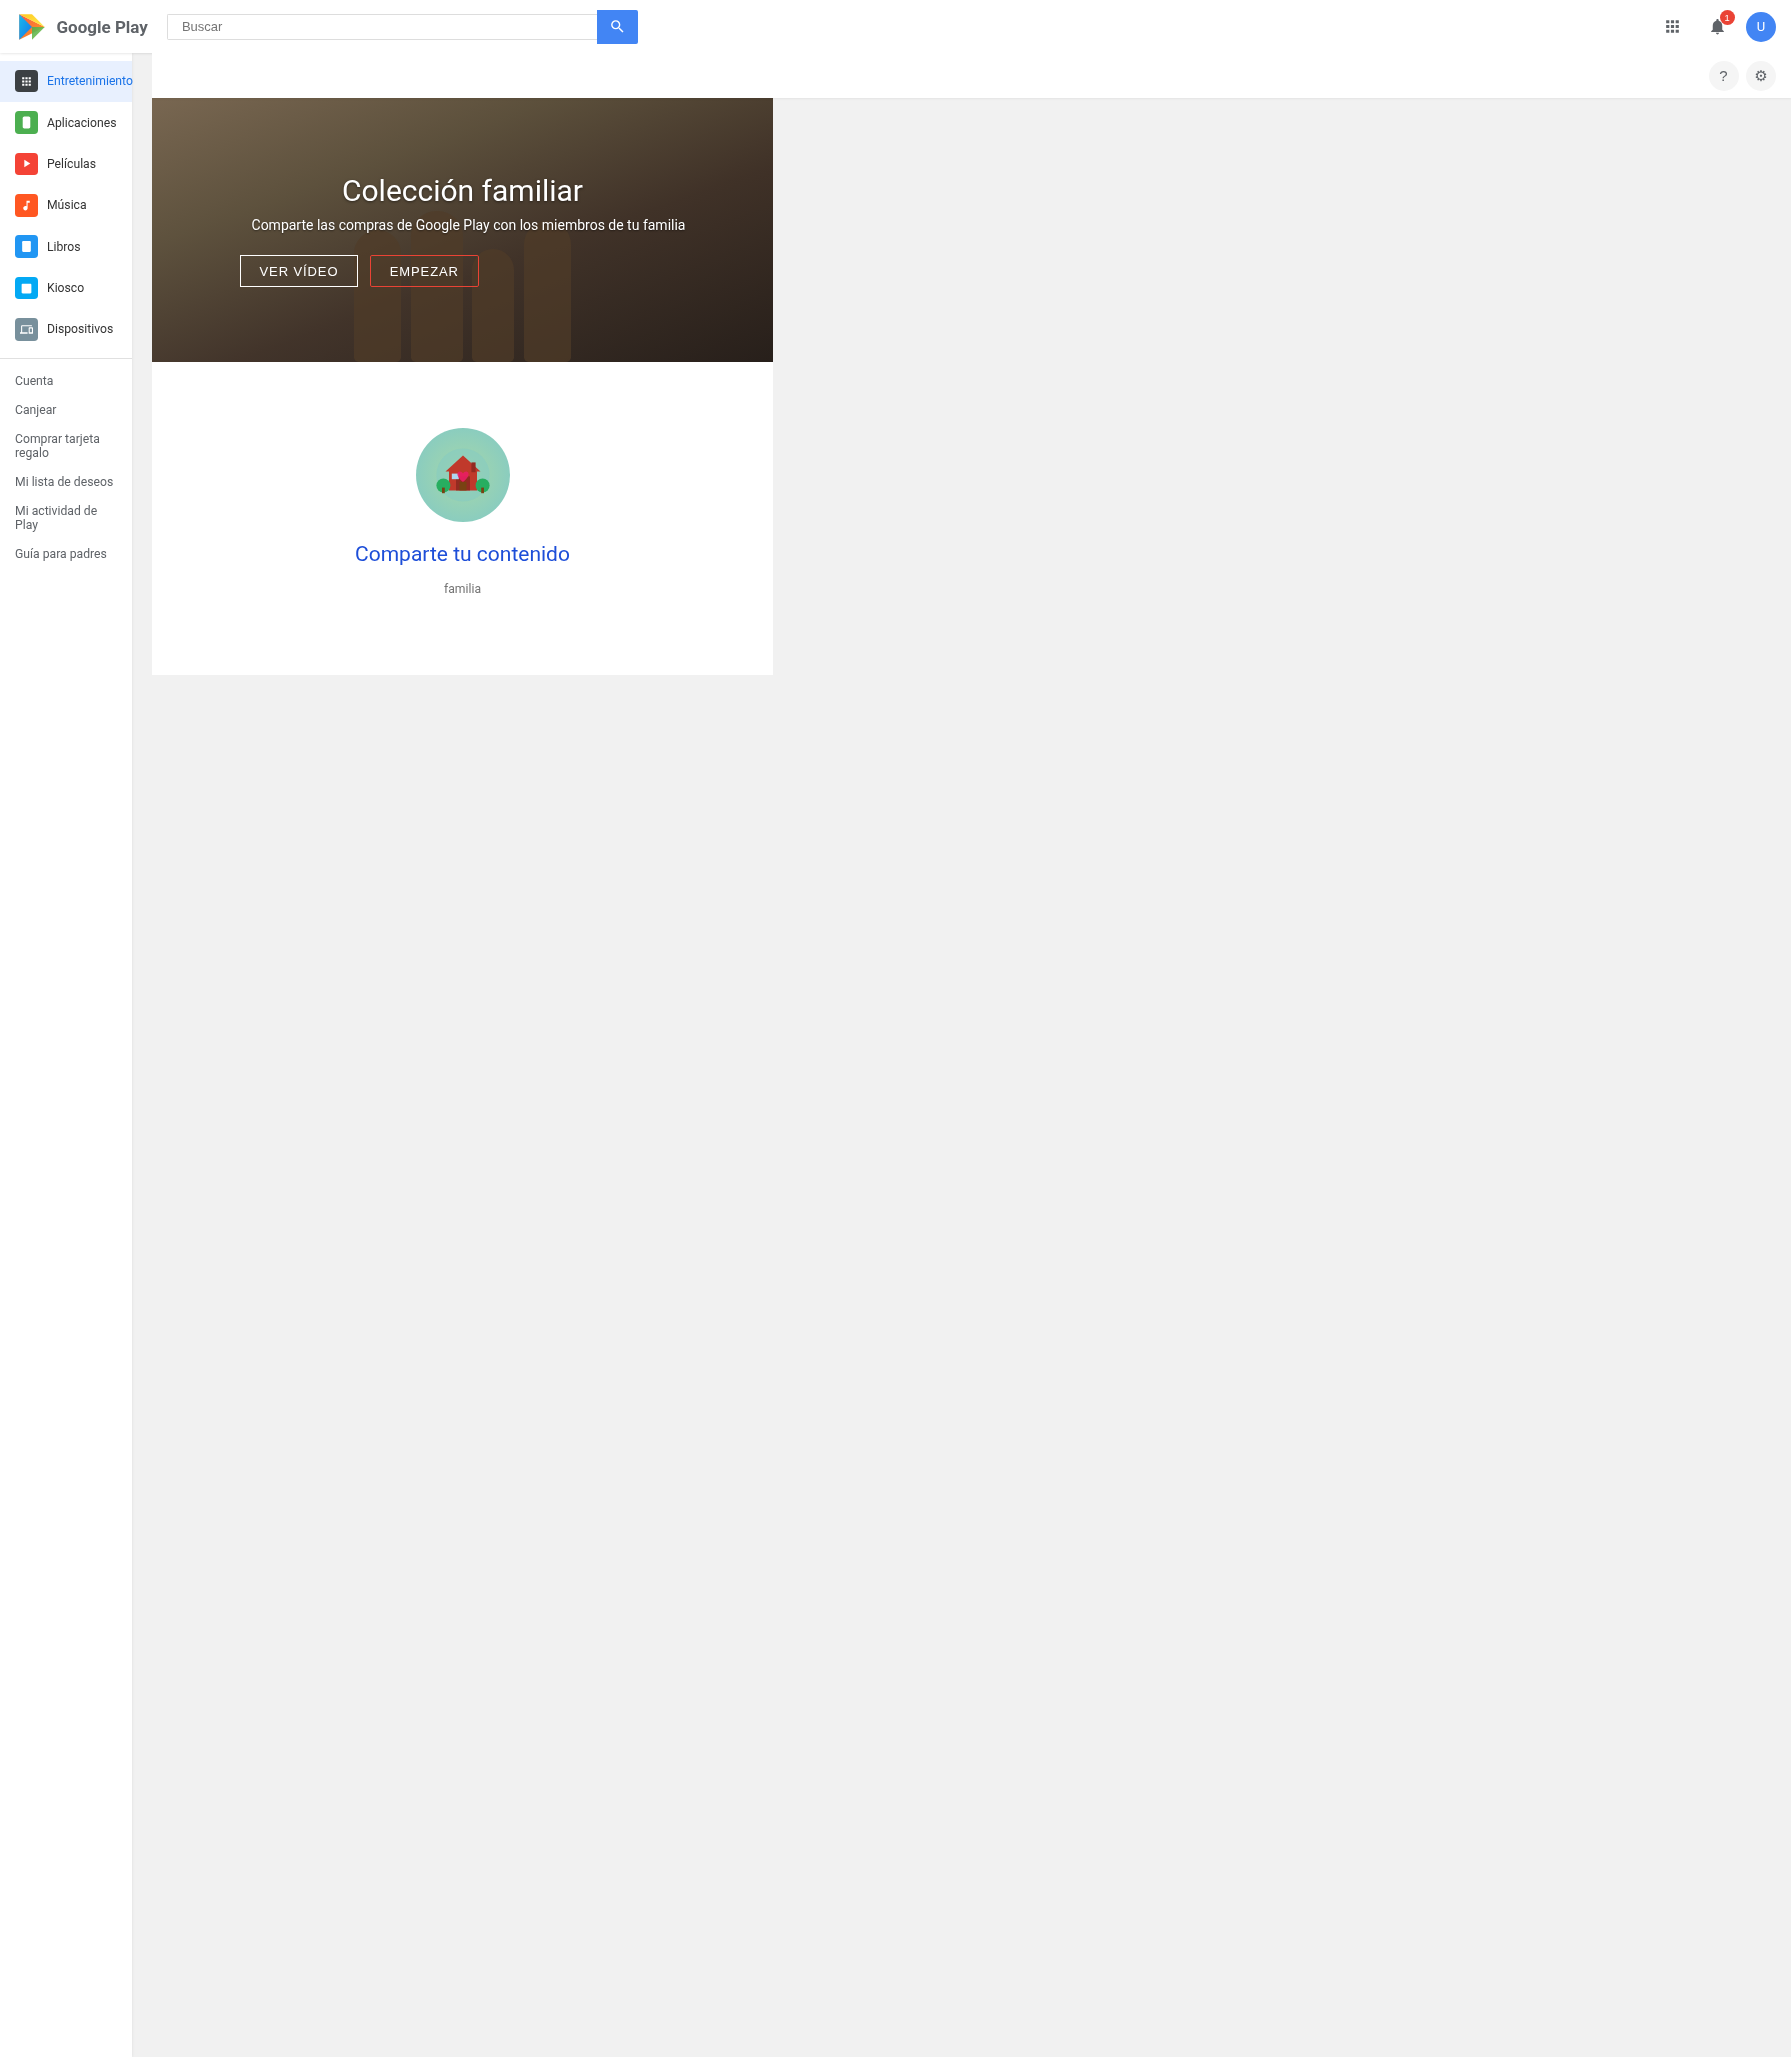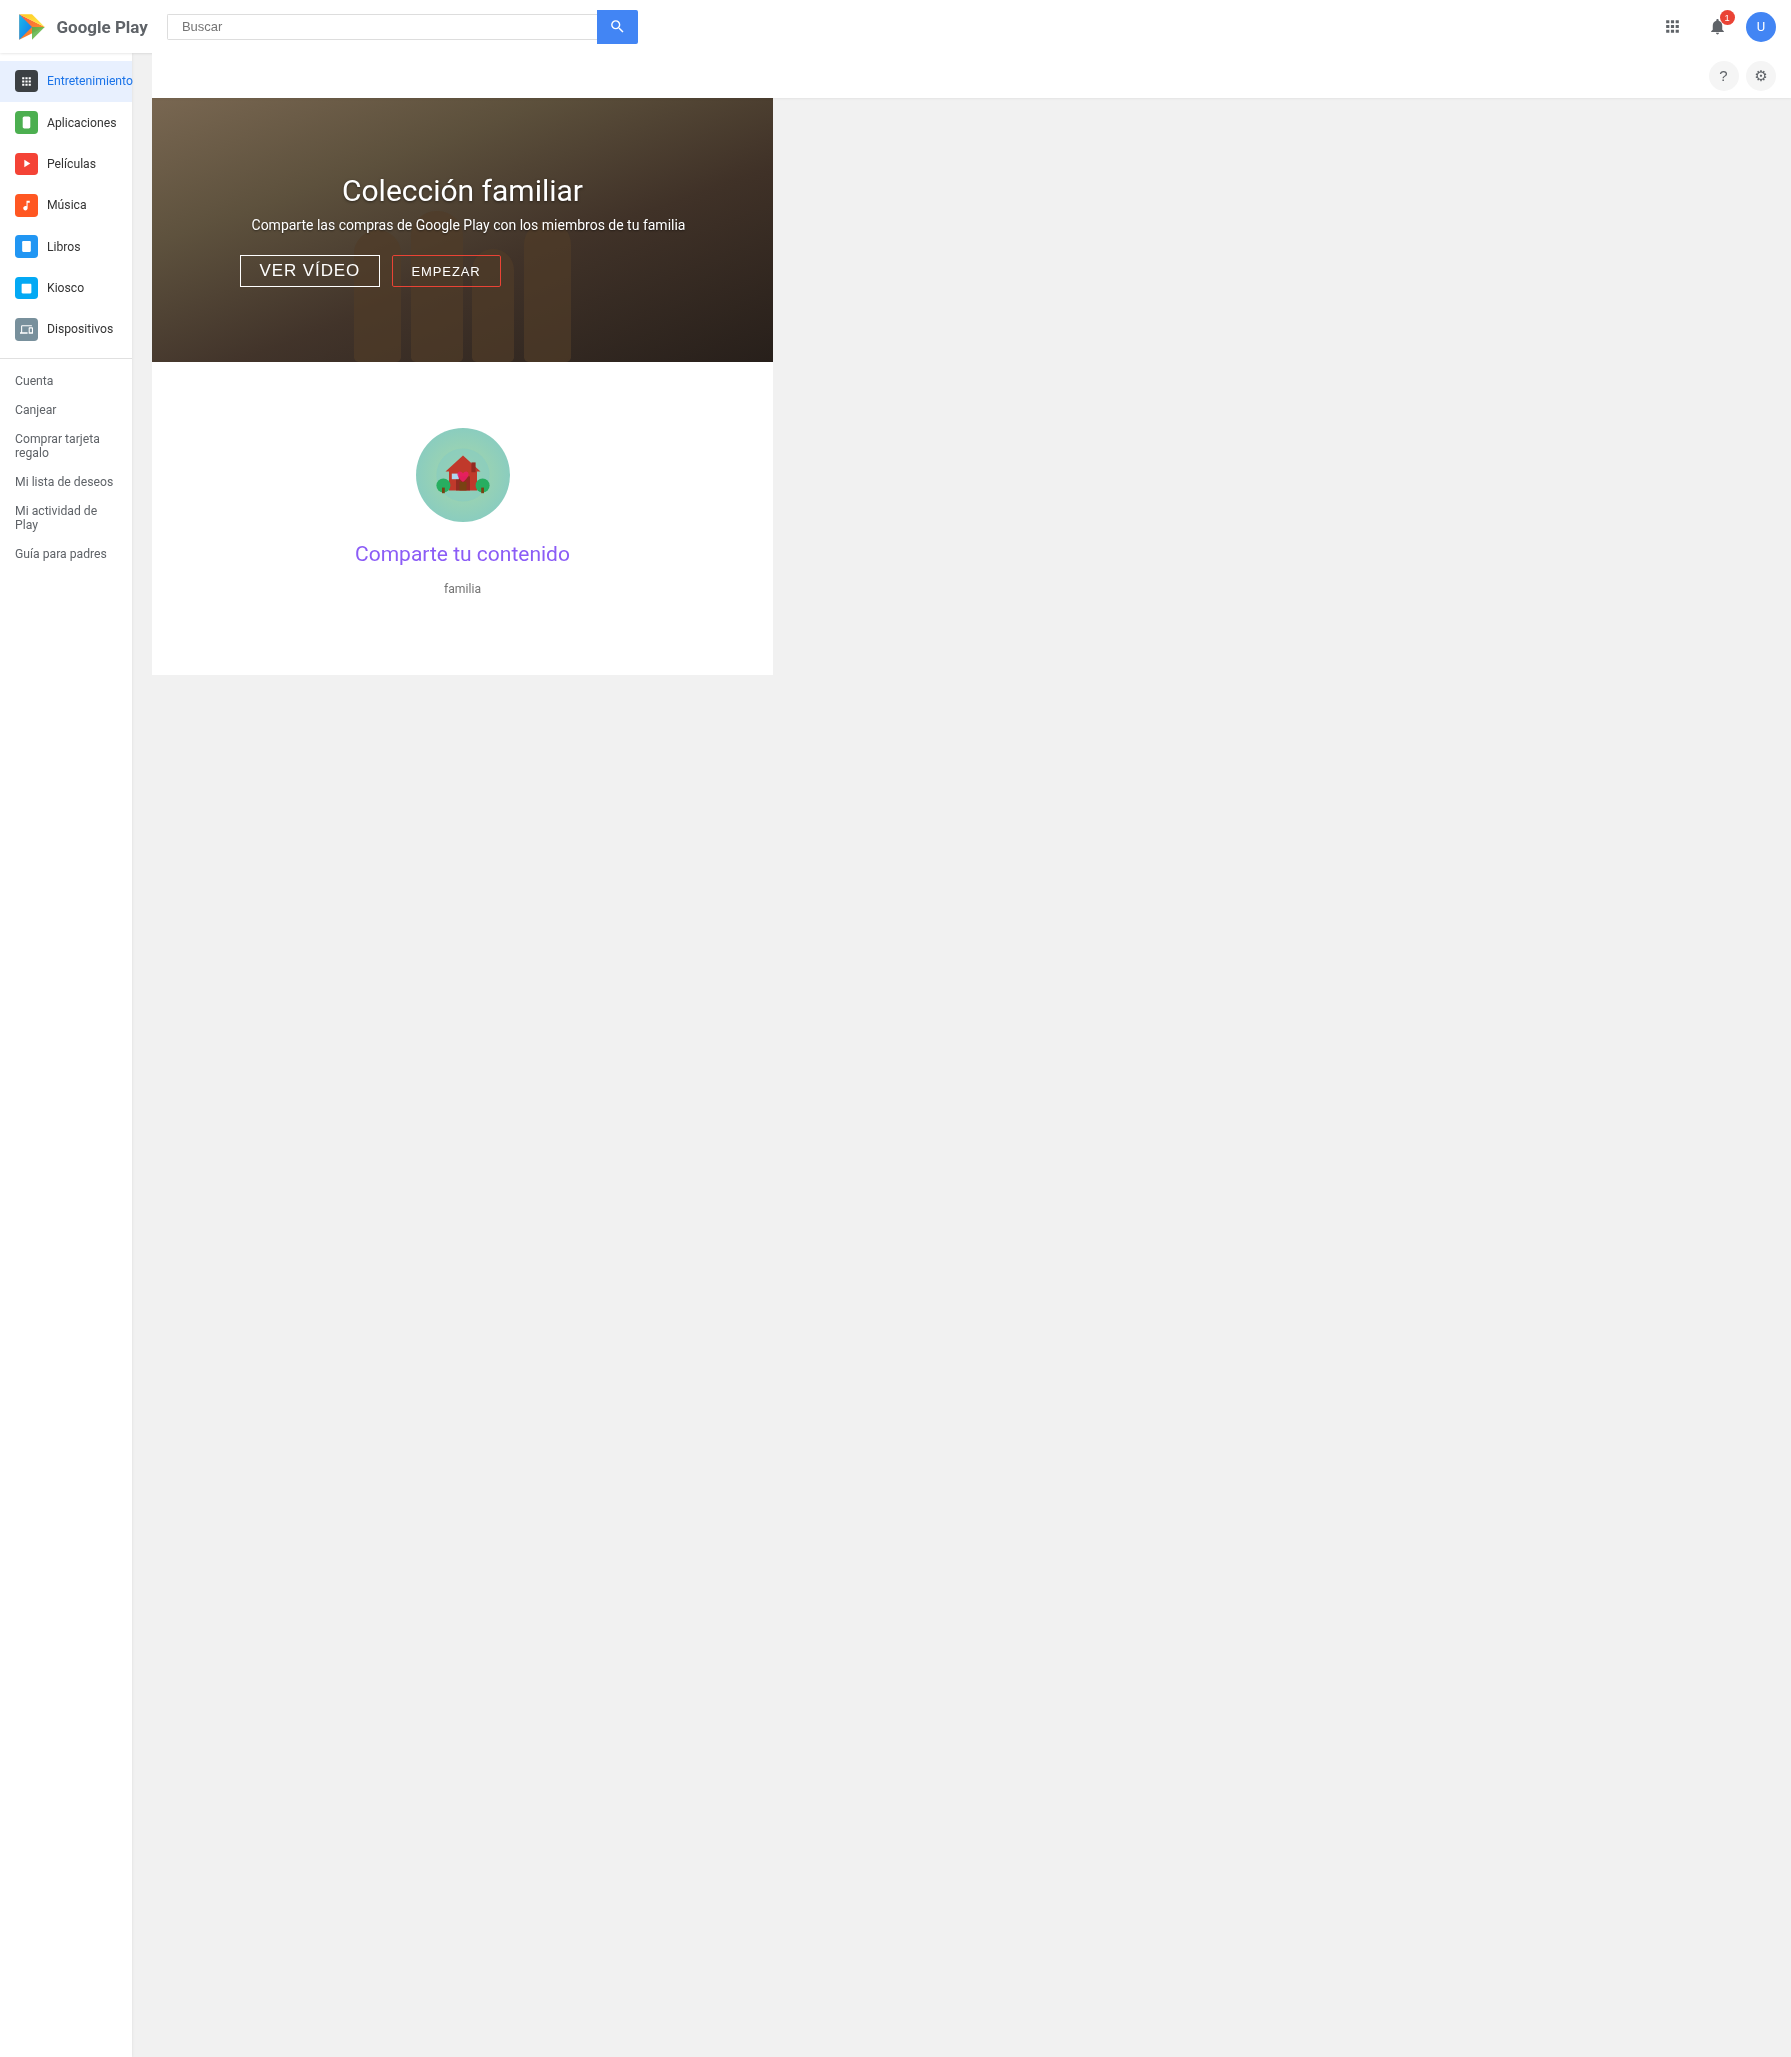--- a/index.html
+++ b/index.html
@@ -206,21 +206,21 @@
     }
     .hero-buttons {
       display: flex;
       gap: 11.3px;
     }
     .hero-btn-outline {
       padding: 2px 19px;
       border: 0.9px solid white;
       background: transparent;
       color: white;
-      font-size: 17px;
+      font-size: 13px;
       font-weight: 500;
       letter-spacing: 0.9px;
       cursor: pointer;
       text-transform: uppercase;
     }
     .hero-btn-filled {
       padding: 7.5px 19px;
       border: 1.9px solid #ea4335;
       background: transparent;
       color: white;
@@ -256,21 +256,21 @@
       justify-content: center;
       overflow: hidden;
     }
     .icon-house {
       background: radial-gradient(circle, #a8d8a8 0%, #7ec8c8 100%);
     }
 
     .feature-title {
       font-size: 21px;
       font-weight: 400;
-      color: #8b5cf6;
+      color: #1d4ed8;
       margin-bottom: 11.3px;
       line-height: 1.3;
     }
     .feature-desc {
       font-size: 12.2px;
       color: #757575;
       line-height: 1.6;
       max-width: 320px;
       margin: 0 auto 9.4px;
     }

